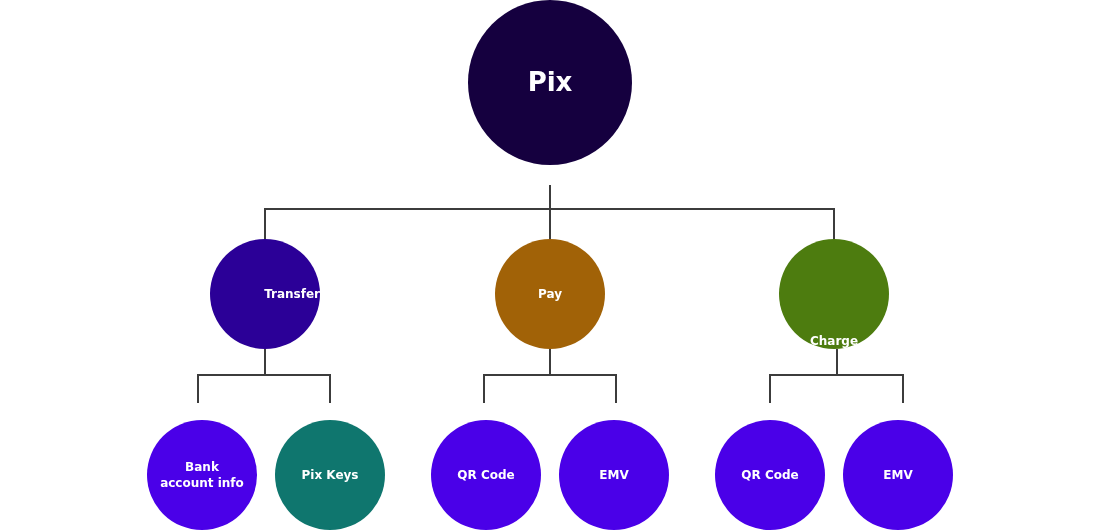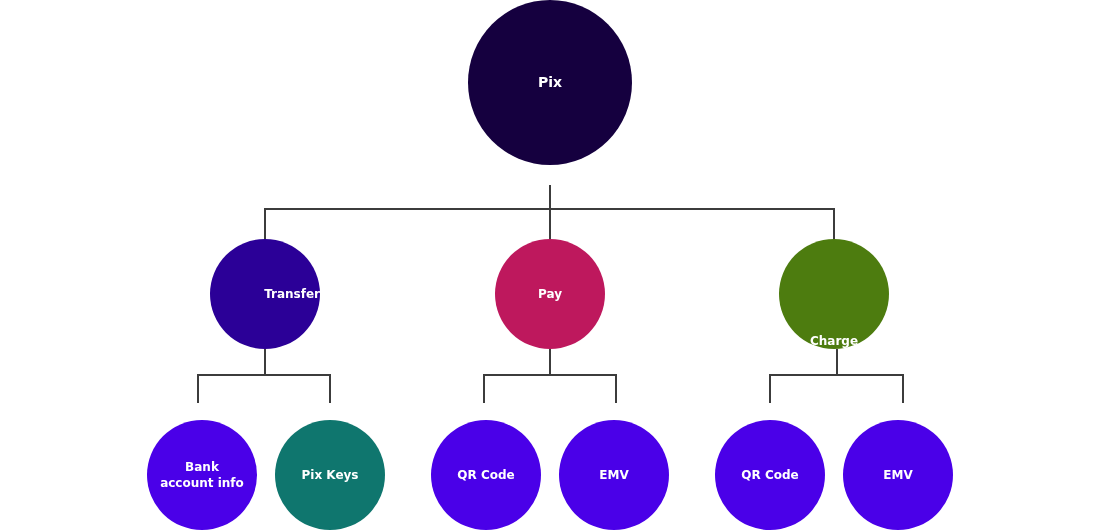--- a/index.html
+++ b/index.html
@@ -2,21 +2,21 @@
 <html><head>
 <meta charset="utf-8">
 <style>
   html, body { margin: 0; padding: 0; background: #ffffff; }
   body { width: 1100px; height: 530px; position: relative; overflow: hidden;
          font-family: "DejaVu Sans", "Liberation Sans", sans-serif; }
   .line { position: absolute; background: #3c3c3c; }
   .node { position: absolute; border-radius: 50%; display: flex; align-items: center;
           justify-content: center; text-align: center; color: #ffffff; font-weight: bold; }
   .node span { display: block; line-height: 1.35; }
-  .root { width: 164px; height: 165px; left: 468px; top: 0px; font-size: 14px; }
+  .root { width: 164px; height: 165px; left: 468px; top: 0px; font-size: 26px; }
   .mid { width: 110px; height: 110px; font-size: 12px; top: 239px; }
   .leaf { width: 110px; height: 110px; font-size: 12px; top: 420px; }
   .leaf span { max-width: 90px; }
 </style>
 </head>
 <body>
 
 <div class="line" style="left:549px;top:185px;width:2px;height:25px;"></div>
 <div class="line" style="left:265px;top:208px;width:570px;height:2px;"></div>
 <div class="line" style="left:264px;top:208px;width:2px;height:31px;"></div>
@@ -38,21 +38,21 @@
 <div class="line" style="left:769px;top:374px;width:2px;height:29px;"></div>
 <div class="line" style="left:902px;top:374px;width:2px;height:29px;"></div>
 
 <div class="node root" style="background:#15003f;">
   <span>Pix</span>
 </div>
 
 <div class="node mid" style="left:210px;background:#2b0097;justify-content:flex-end;">
   <span>Transfer</span>
 </div>
-<div class="node mid" style="left:495px;background:#be185d;">
+<div class="node mid" style="left:495px;background:#a16207;">
   <span>Pay</span>
 </div>
 <div class="node mid" style="left:779px;background:#4d7c0f;align-items:flex-end;">
   <span>Charge</span>
 </div>
 
 <div class="node leaf" style="left:147px;background:#4a00e8;">
   <span>Bank account info</span>
 </div>
 <div class="node leaf" style="left:275px;background:#0f766e;">

